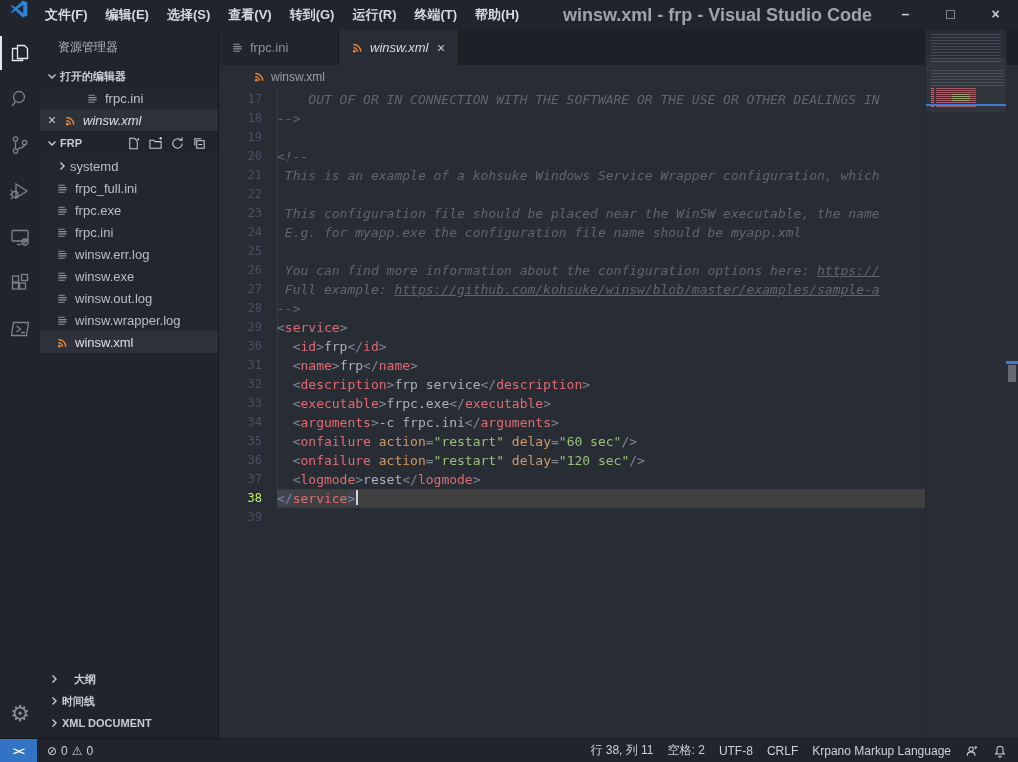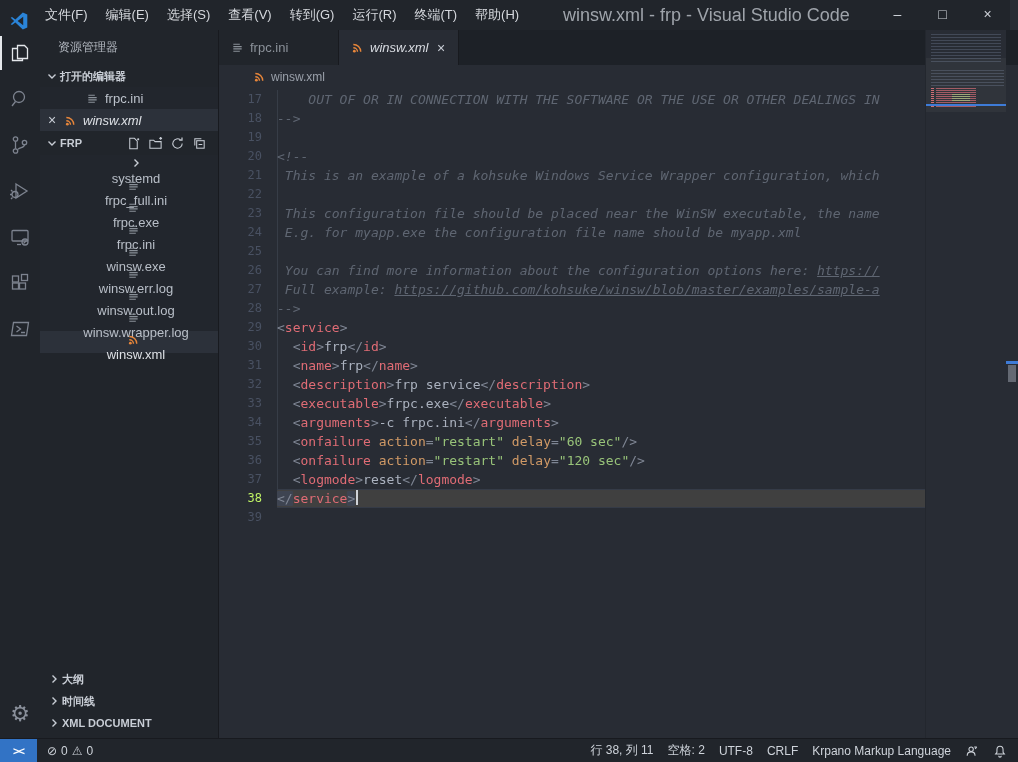--- a/index.html
+++ b/index.html
@@ -1,22 +1,22 @@
 <!DOCTYPE html>
 <html><head>
 <meta charset="utf-8">
 <style>
   * { margin:0; padding:0; box-sizing:border-box; }
   html,body { width:1018px; height:762px; overflow:hidden; background:#282c34;
     font-family:"Liberation Sans","DejaVu Sans",sans-serif; }
   .app { position:relative; width:1018px; height:762px; background:#282c34; }
 
   
-  .titlebar { position:absolute; top:0; left:0; right:8px; height:30px; background:#21252b;
-    display:flex; align-items:flex-end; z-index:30; }
+  .titlebar { position:absolute; top:0; left:0; right:0; height:30px; background:#21252b;
+    display:flex; align-items:flex-start; z-index:30;font-weight:bold; }
   .logo { width:18px; height:18px; margin:0 8px 0 10px; flex:none; }
   .menubar { display:flex; height:30px; align-items:center; }
   .menu-item { padding:0 9px; font-size:13px; color:#d6d9de; line-height:30px; cursor:default; }
   .win-title { position:absolute; left:563px; top:0; line-height:30px; font-size:18px; color:#9fa4ab; }
   .win-controls { position:absolute; right:0; top:0; display:flex; }
   .ctrl { width:45px; height:30px; text-align:center; line-height:29px; color:#ccd0d6; font-size:14px; }
 
   
   .main { position:absolute; top:30px; left:0; right:0; bottom:24px; display:flex; }
 
@@ -38,21 +38,21 @@
   .chev { width:16px; height:16px; flex:none; display:flex; align-items:center; justify-content:center; }
   .chev svg { stroke:#c8cdd5; fill:none; stroke-width:1.4; }
   .oe-row { height:22px; display:flex; align-items:center; color:#bcc2cb; }
   .oe-row .close-x { width:16px; text-align:center; color:#c8cdd5; font-size:14px; margin-left:4px; }
   .row-icon { width:16px; height:16px; margin:0 5px 0 0; flex:none; display:flex; align-items:center; justify-content:center; }
   .frp-head { height:24px; }
   .frp-actions { margin-left:auto; display:flex; padding-right:8px; }
   .frp-actions span { width:22px; height:20px; display:flex; align-items:center; justify-content:center; }
   .frp-actions svg { stroke:#c8cdd5; fill:none; stroke-width:1.1; }
   .tree-region { background:#22262d; flex:none; }
-  .tree-row { height:22px; display:flex; align-items:center; padding-left:14px; color:#b9bfc8;flex-direction:column; }
+  .tree-row { height:22px; display:flex; align-items:center; padding-left:14px; color:#b9bfc8; }
   .tree-row.sel { background:#2c313a; color:#dde0e5; }
   .italic { font-style:italic; }
   .sb-bottom { margin-top:auto; flex:none; padding-bottom:4px; }
   .sb-bottom .sec-head { height:22px; }
 
   
   .editor-col { flex:1; position:relative; background:#282c34; overflow:hidden; }
   .tabbar { position:absolute; top:0; left:0; right:0; height:35px; background:#1d2127; display:flex; }
   .tab { width:120px; height:35px; display:flex; align-items:center; padding:0 8px 0 10px;
     font-size:13px; border-right:1px solid #181a1f; background:#21252b; color:#8b9199; }
@@ -284,29 +284,29 @@
               </svg>
             </span>
             <span>frpc.ini</span>
           </div>
           <div class="tree-row">
             <span class="row-icon">
               <svg width="13" height="13" viewBox="0 0 14 14">
                 <path d="M2.5 3.5h7M2.5 6h9M2.5 8.5h9M2.5 11h7" stroke="#8a9199" fill="none" stroke-width="1.2"></path>
               </svg>
             </span>
+            <span>winsw.err.log</span>
+          </div>
+          <div class="tree-row">
+            <span class="row-icon">
+              <svg width="13" height="13" viewBox="0 0 14 14">
+                <path d="M2.5 3.5h7M2.5 6h9M2.5 8.5h9M2.5 11h7" stroke="#8a9199" fill="none" stroke-width="1.2"></path>
+              </svg>
+            </span>
             <span>winsw.exe</span>
-          </div>
-          <div class="tree-row">
-            <span class="row-icon">
-              <svg width="13" height="13" viewBox="0 0 14 14">
-                <path d="M2.5 3.5h7M2.5 6h9M2.5 8.5h9M2.5 11h7" stroke="#8a9199" fill="none" stroke-width="1.2"></path>
-              </svg>
-            </span>
-            <span>winsw.err.log</span>
           </div>
           <div class="tree-row">
             <span class="row-icon">
               <svg width="13" height="13" viewBox="0 0 14 14">
                 <path d="M2.5 3.5h7M2.5 6h9M2.5 8.5h9M2.5 11h7" stroke="#8a9199" fill="none" stroke-width="1.2"></path>
               </svg>
             </span>
             <span>winsw.out.log</span>
           </div>
           <div class="tree-row">
@@ -322,21 +322,21 @@
               <svg width="13" height="13" viewBox="0 0 14 14">
                 <circle cx="3.6" cy="11" r="1.5" fill="#e8863a"></circle>
                 <path d="M2.5 7.2 a4.5 4.5 0 0 1 4.5 4.5 M2.5 3.7 a8 8 0 0 1 8 8" stroke="#e8863a" fill="none" stroke-width="1.5"></path>
               </svg>
             </span>
             <span>winsw.xml</span>
           </div>
         </div>
 
       <div class="sb-bottom">
-        <div class="sec-head" style="padding-left:6px;">
+        <div class="sec-head" style="padding-left:6px;gap:12px;">
           <span class="chev">
               <svg width="12" height="12" viewBox="0 0 12 12">
                 <path d="M4.5 2.5 L8 6 L4.5 9.5"></path>
               </svg>
             </span>
           <span>大纲</span>
         </div>
         <div class="sec-head" style="padding-left:6px;">
           <span class="chev">
               <svg width="12" height="12" viewBox="0 0 12 12">

